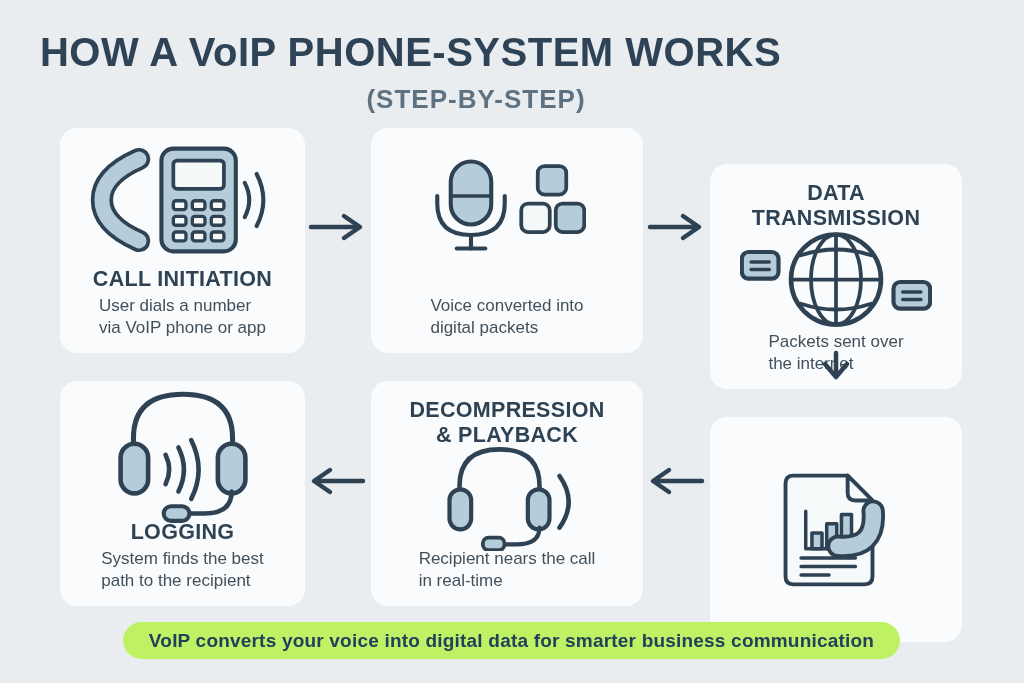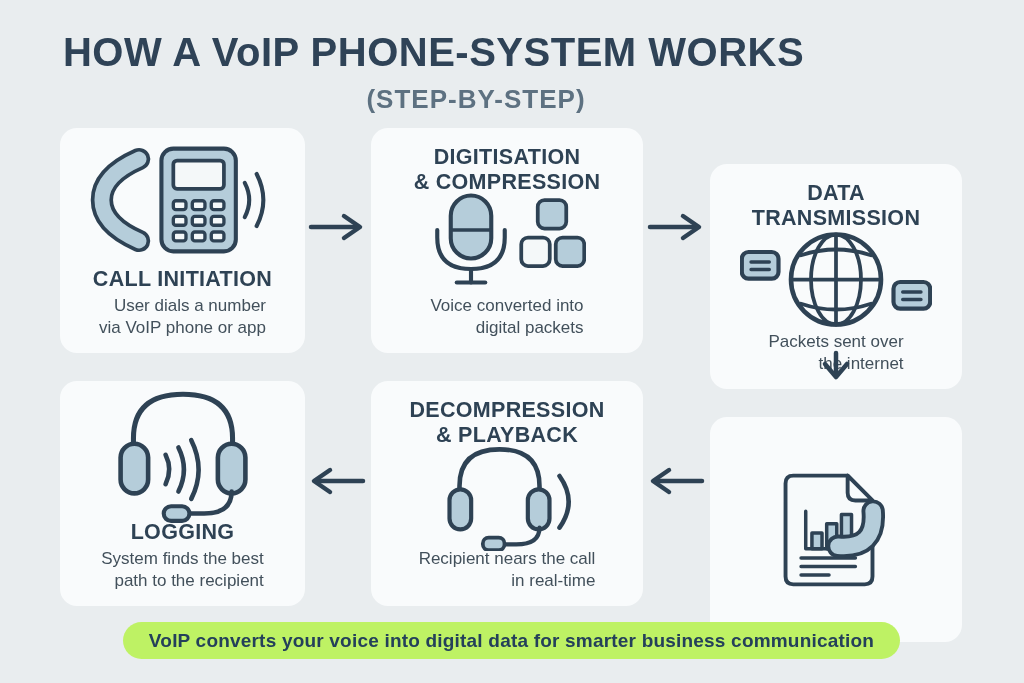--- a/index.html
+++ b/index.html
@@ -1,36 +1,36 @@
 <!DOCTYPE html>
 <html><head>
 <meta charset="utf-8">
 <style>
   html,body{margin:0;padding:0;}
   body{font-family:"Liberation Sans","DejaVu Sans",sans-serif;background:#e9edef;}
   .stage{position:relative;width:1024px;height:683px;background:#e9edef;overflow:hidden;}
 
   .page-title{position:absolute;top:30px;left:0;width:821px;text-align:center;
-    font-size:40px;font-weight:bold;letter-spacing:.5px;color:#2f4357;padding-left:23px;}
+    font-size:40px;font-weight:bold;letter-spacing:.5px;color:#2f4357;}
   .page-subtitle{position:absolute;top:84px;left:0;width:952px;text-align:center;
     font-size:26px;font-weight:600;letter-spacing:1px;color:#5d7181;}
 
   .card{position:absolute;height:225px;background:#f9fbfc;border-radius:17px;
     display:flex;flex-direction:column;align-items:center;box-sizing:border-box;}
   .card.r1{top:128px;} .card.r2{top:381px;}
   .card.c1{left:60px;width:245px;}
   .card.c2{left:371px;width:272px;}
   .card.c3{left:710px;width:252px;margin-top:36px;}
 
   .icon-wrap{flex:1;display:flex;align-items:center;justify-content:center;min-height:0;}
   .card-title{white-space:pre-line;text-align:center;font-size:21.5px;line-height:1.16;
     font-weight:bold;letter-spacing:.3px;color:#2e4254;}
   .cardB .card-title{margin-top:17px;}
   .cardA .icon-wrap{margin-top:6px;}
-  .card-desc{white-space:pre-line;text-align:right;font-size:17px;line-height:1.3;
+  .card-desc{white-space:pre-line;text-align:left;font-size:17px;line-height:1.3;
     color:#42505b;margin:3px 0 14px 0;}
 
   .arrow{position:absolute;}
   .arrow svg{display:block;}
   .ar1{left:308px;top:212px;} .ar2{left:647px;top:212px;}
   .adn{left:820px;top:350px;}
   .al1{left:647px;top:466px;} .al2{left:308px;top:466px;}
 
   .footer-pill{position:absolute;left:123px;top:622px;width:777px;height:37px;
     background:#bef264;border-radius:19px;display:flex;align-items:center;justify-content:center;
@@ -68,22 +68,20 @@
         <path class="st" d="M208 52 Q220 75 208 98" stroke-width="5.5"></path>
         <path class="st" d="M224 40 Q242 75 224 110" stroke-width="5.5"></path>
       </svg>
     </div>
     <div class="card-title">CALL INITIATION</div>
     <div class="card-desc">User dials a number
 via VoIP phone or app</div>
   </div>
 
   <div class="card cardB r1 c2">
-    <div class="card-title">DIGITISATION
-&amp; COMPRESSION</div>
     <div class="icon-wrap">
       <svg width="158" height="105" viewBox="0 0 210 140">
         <rect class="fillb" x="30" y="6" width="54" height="84" rx="27" stroke-width="5.5"></rect>
         <path class="st" d="M30 52 H84" stroke-width="4.5"></path>
         <path class="st" d="M12 52 V62 Q12 104 57 104 Q102 104 102 62 V52" stroke-width="5.5"></path>
         <path class="st" d="M57 104 V122" stroke-width="5.5"></path>
         <path class="st" d="M38 122 H76" stroke-width="5.5"></path>
         <rect class="fillb" x="146" y="12" width="38" height="38" rx="9" stroke-width="5"></rect>
         <rect class="filll" x="124" y="62" width="38" height="38" rx="9" stroke-width="5"></rect>
         <rect class="fillb" x="170" y="62" width="38" height="38" rx="9" stroke-width="5"></rect>

